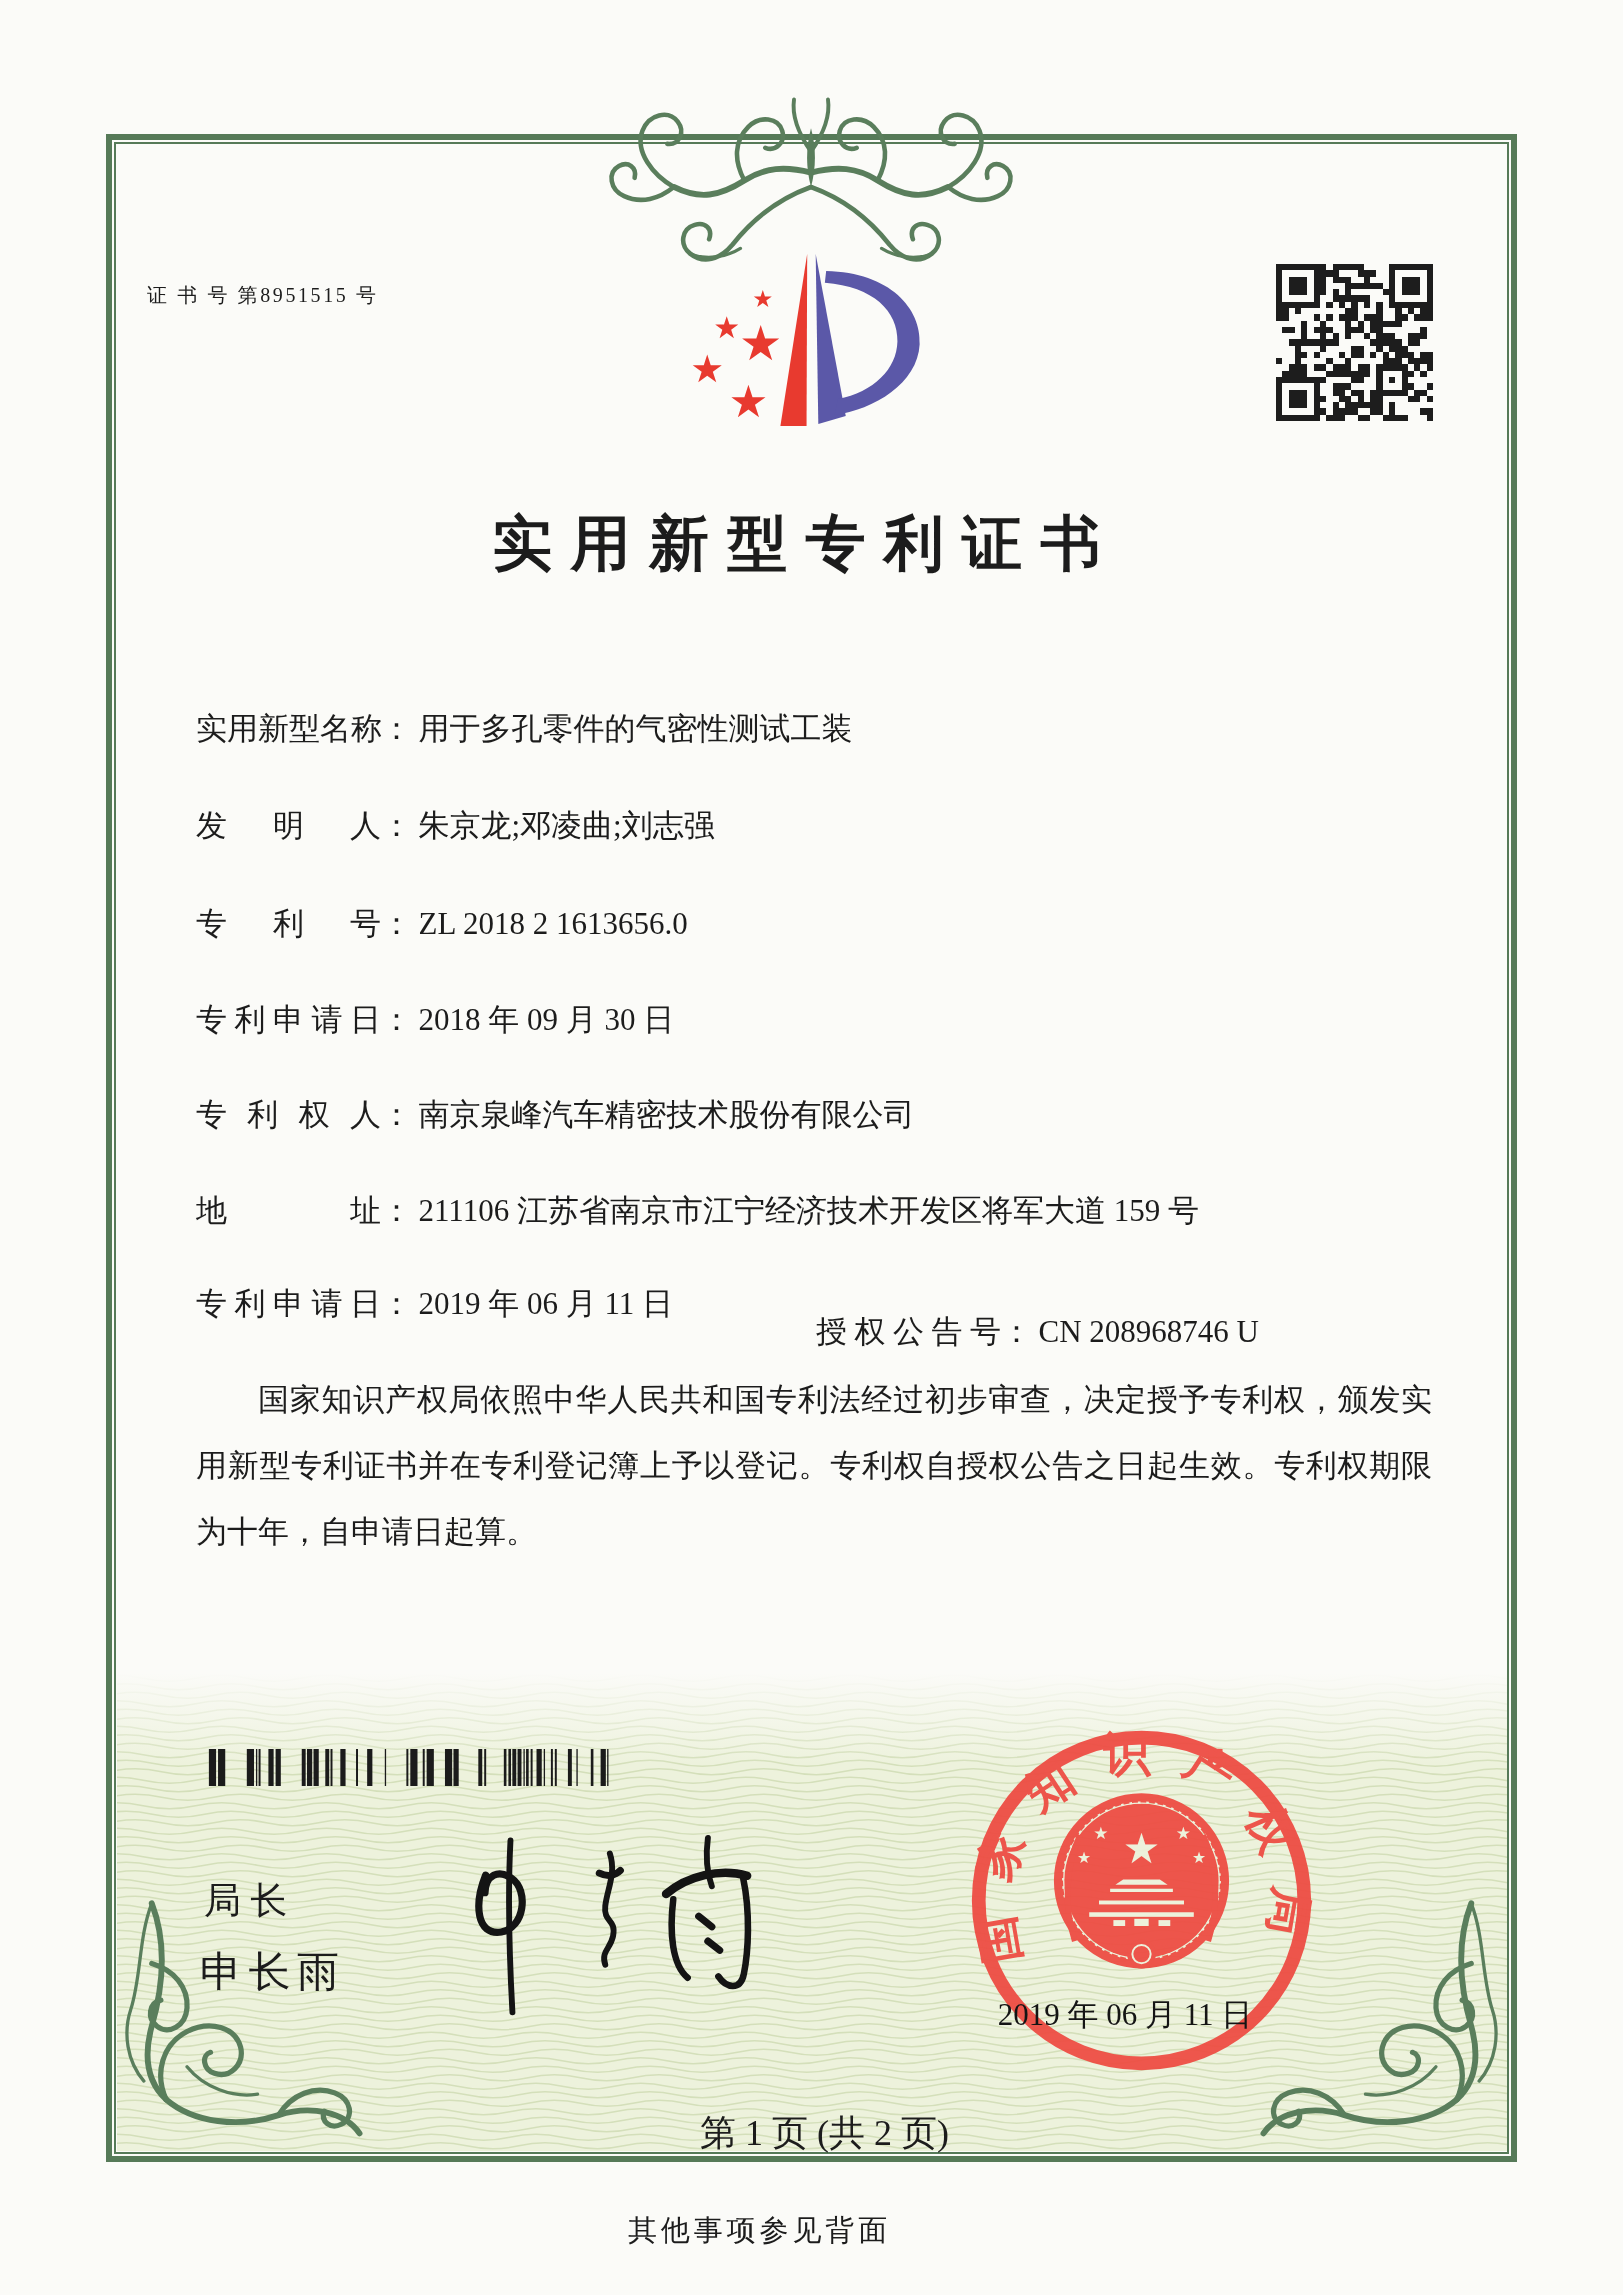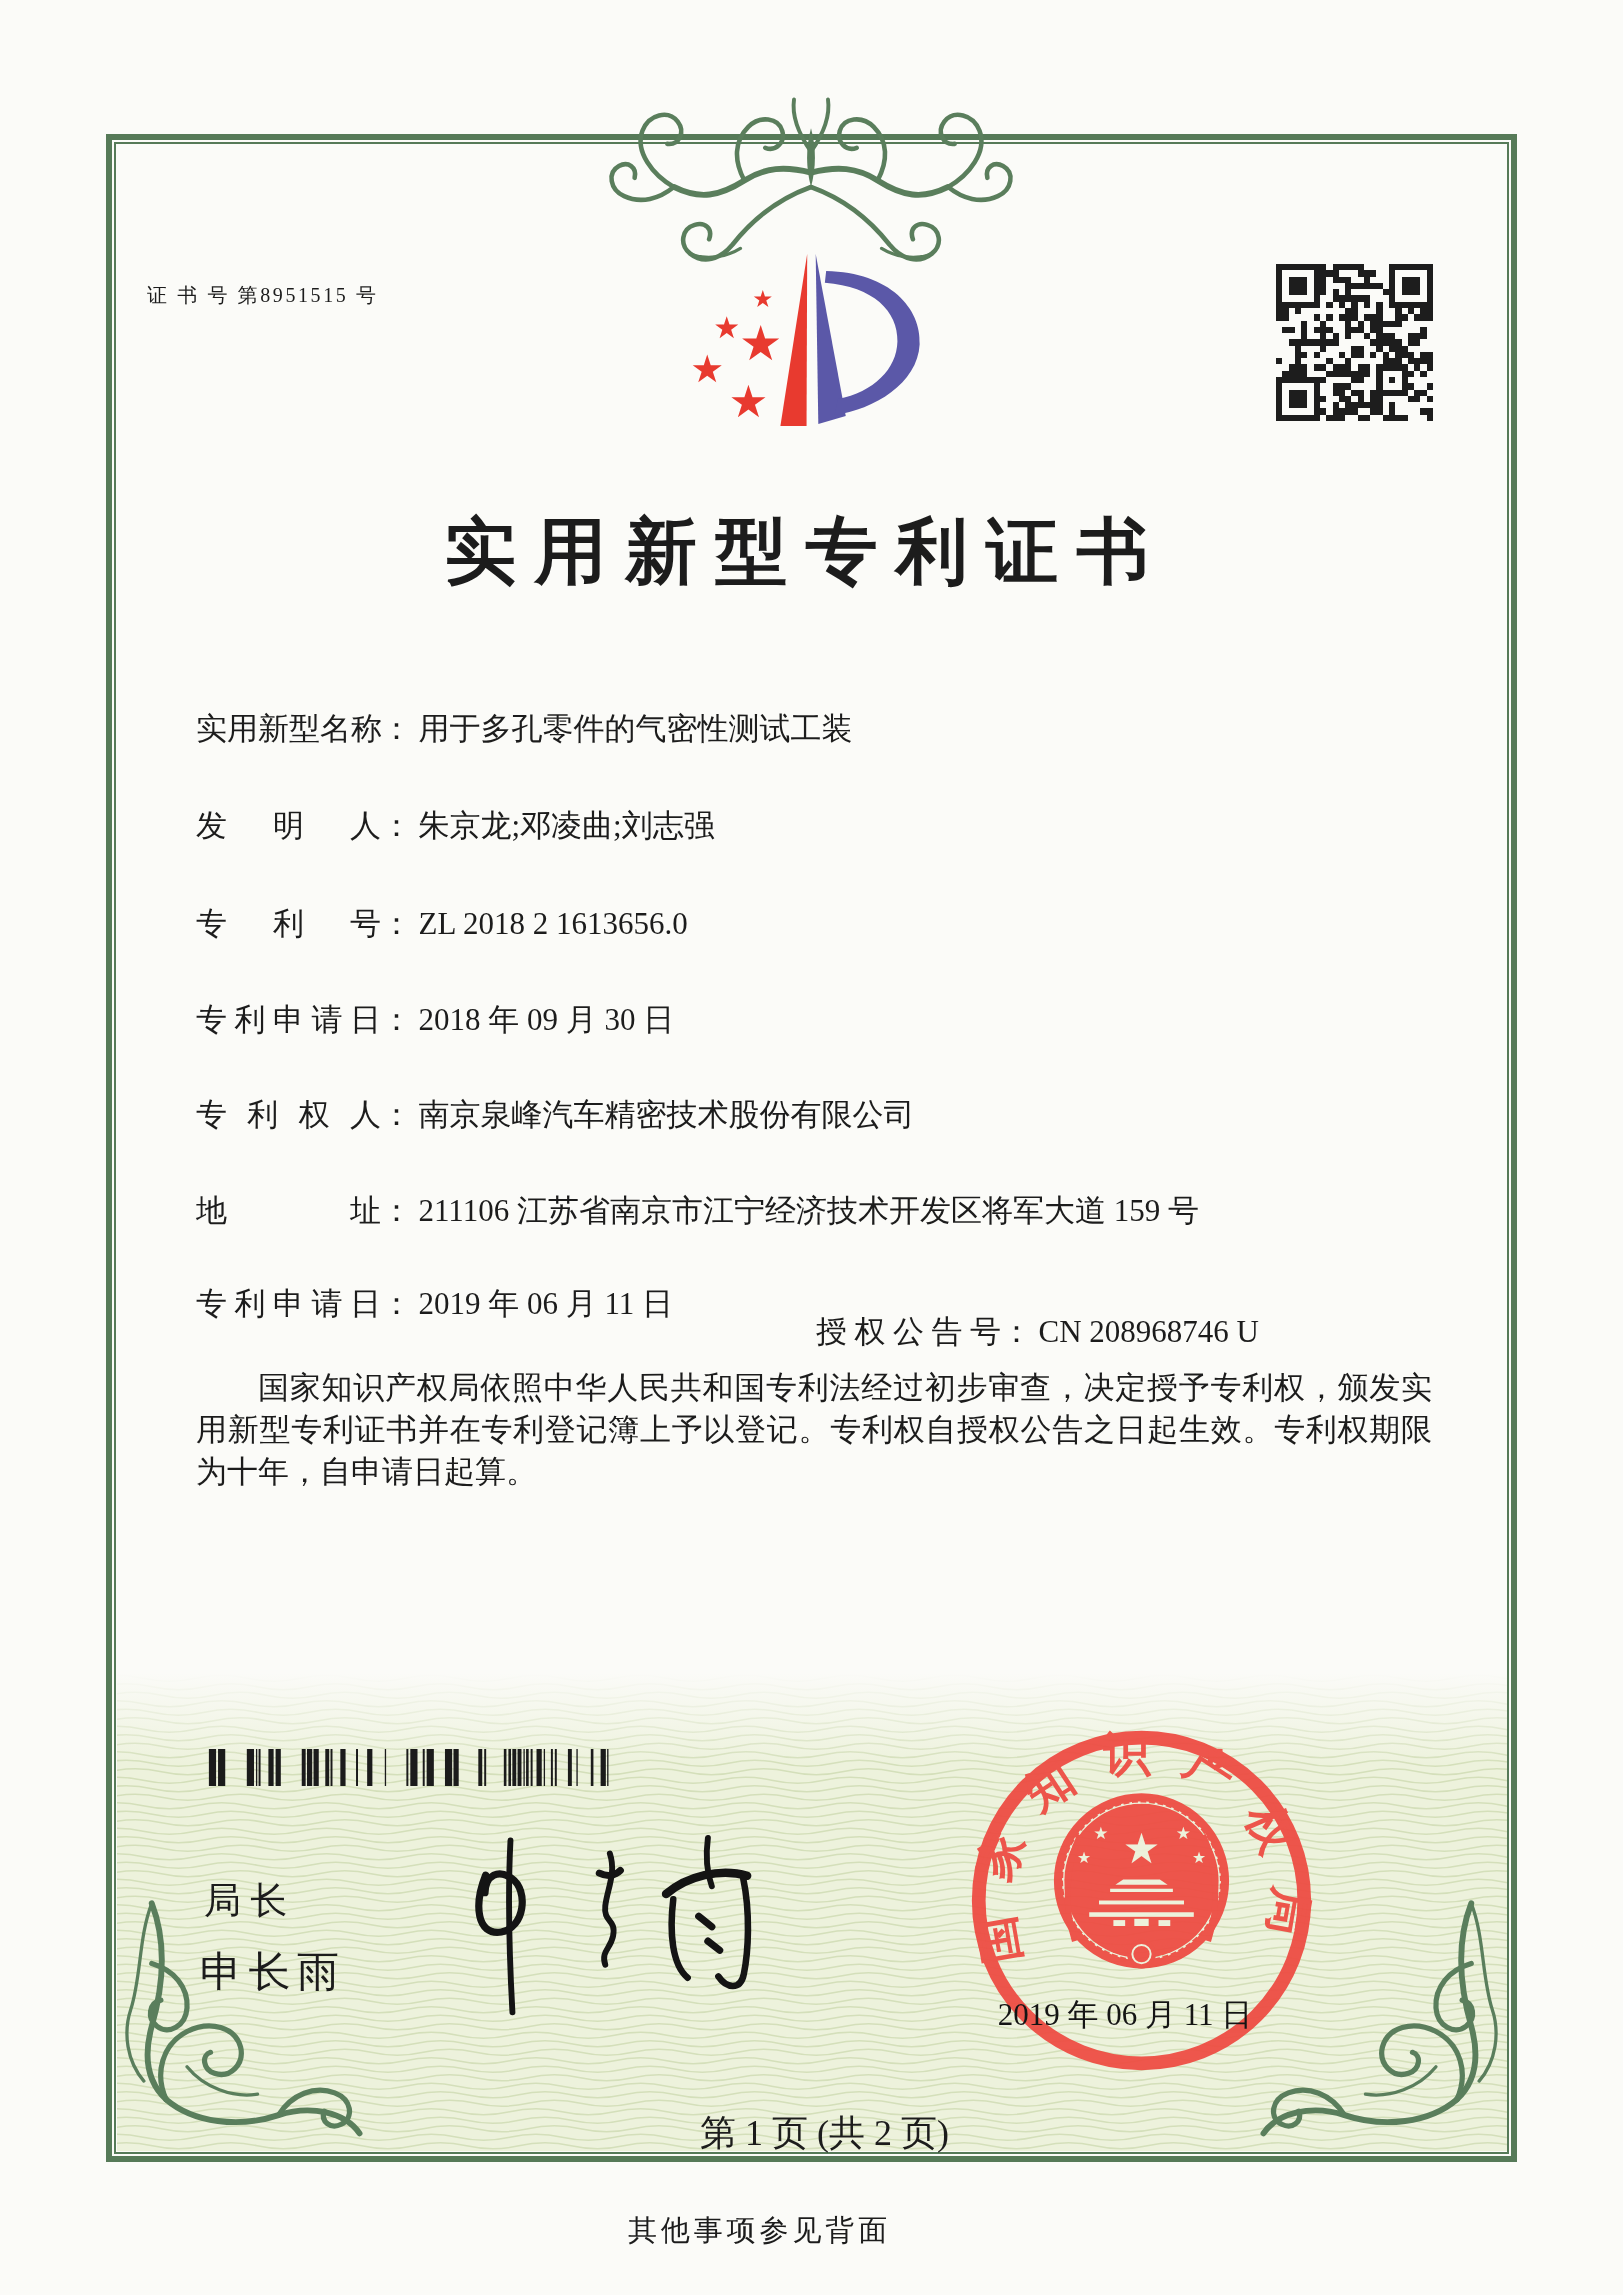--- a/index.html
+++ b/index.html
@@ -24,28 +24,28 @@
   .waves{left:117px;top:1673px;width:1391px;height:478px;}
   .wave-fade{left:117px;top:1673px;width:1391px;height:92px;
              background:linear-gradient(#fbfbf8,rgba(251,251,248,0));}
 
   .cert-no{left:147px;top:266px;font-size:20px;letter-spacing:2.6px;margin-top:16px;}
 
   .logo{left:681px;top:246px;width:255px;height:195px;}
   .qr{left:1276px;top:264px;width:157px;height:157px;}
 
   .title{left:0;top:504px;width:1571px;text-align:center;
-         font-size:72px;font-weight:bold;letter-spacing:18.3px;padding-left:40px;}
+         font-size:60px;font-weight:bold;letter-spacing:18.3px;padding-left:40px;}
 
   .row{left:196px;font-size:31px;white-space:nowrap;}
   .lbl{display:inline-block;width:185px;text-align:justify;text-align-last:justify;vertical-align:bottom;}
   .colon{display:inline-block;margin-right:6.5px;}
   .row2{left:816px;font-size:31px;white-space:nowrap;margin-top:28px;}
 
-  .paras{left:196px;top:1367px;width:1236px;font-size:31px;line-height:42px;text-align:justify;}
+  .paras{left:196px;top:1367px;width:1236px;font-size:31px;line-height:66px;text-align:justify;}
   .paras p{text-indent:62px;margin:0;}
 
   .barcode{left:203px;top:1749px;width:412px;height:37px;}
 
   .director-title{left:204px;top:1876px;font-size:37px;letter-spacing:9.2px;}
   .director-name{left:200px;top:1944px;font-size:42px;letter-spacing:6.5px;}
   .signature{left:412px;top:1813px;width:380px;height:219px;}
 
   .seal{left:965px;top:1724px;width:353px;height:353px;}
   .seal-date{left:968px;top:1994px;width:314px;text-align:center;font-size:31px;color:#141414;}

